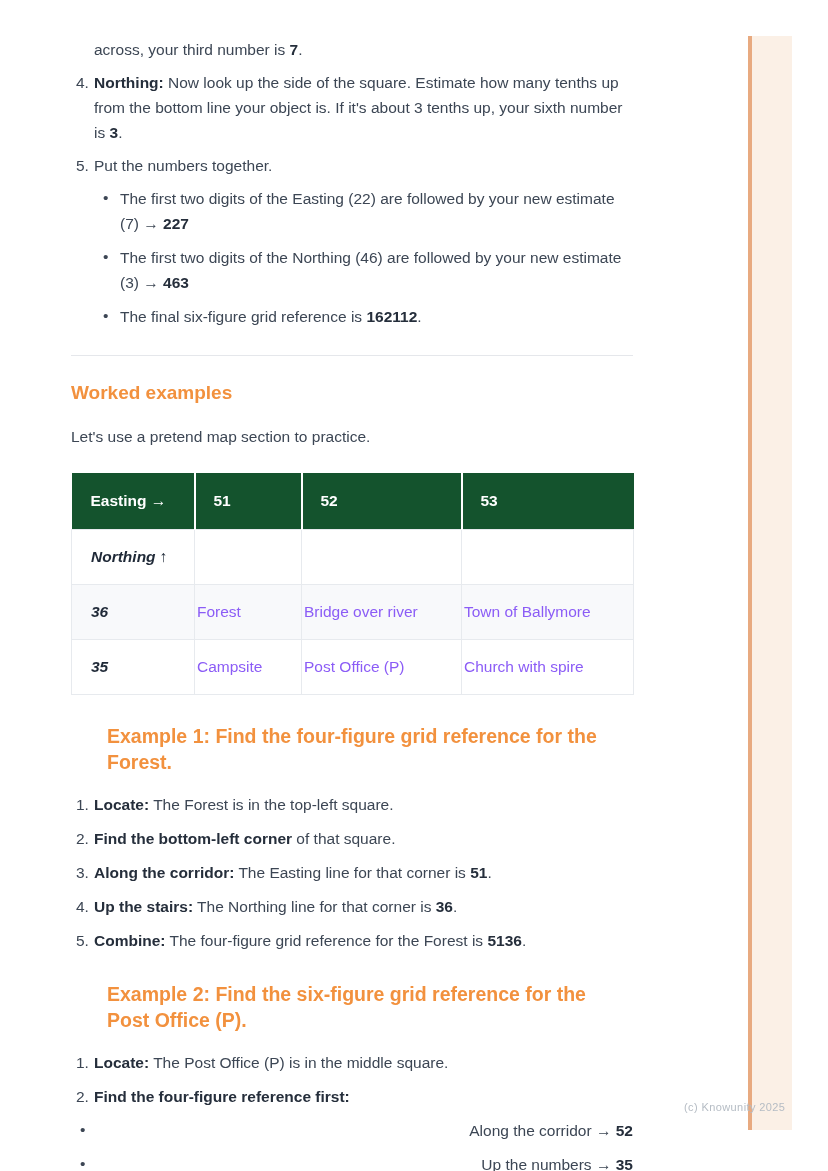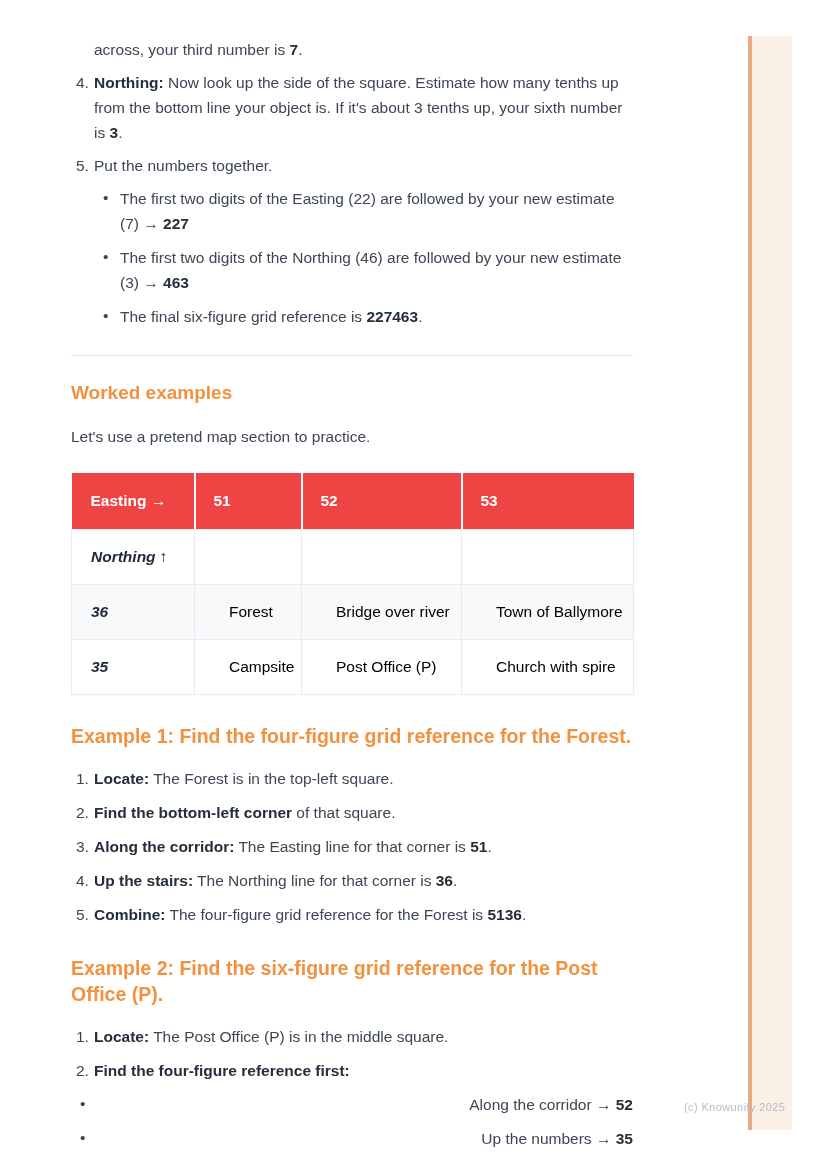--- a/index.html
+++ b/index.html
@@ -26,33 +26,33 @@
   .bullet-item { position:relative; padding-left:49px; margin-bottom:9px; }
   .bullet-item::before { content:"\2022"; position:absolute; left:32px; top:-1px; color:#3C4654; }
 
   .divider { border:none; border-top:1px solid #E5E7EB; margin-top:26px; width:562px; }
 
   .h2 { margin-top:22px; font-size:19px; line-height:30px; font-weight:700; color:#F2913E; }
   .intro-p { margin-top:16px; }
 
   table.grid { border-collapse:collapse; width:562px; margin-top:24px; table-layout:fixed; }
   table.grid th {
-    background:#ef4444; color:#ffffff; font-weight:700; font-size:15.5px;
+    background:#14532d; color:#ffffff; font-weight:700; font-size:15.5px;
     text-align:left; padding-left:18px; height:56px; border-right:2px solid #ffffff;
   }
   table.grid th:first-child { padding-left:19px; }
   table.grid th:last-child { border-right:none; }
   table.grid td {
-    font-size:15.5px; color:#000000; text-align:left; padding-left:34px; height:55px;
+    font-size:15.5px; color:#8b5cf6; text-align:left; padding-left:2px; height:55px;
     border:1px solid #E7EAEE;
   }
   table.grid td.rowhead { font-weight:700; color:#1F2937; padding-left:19px;font-style:italic; }
   table.grid tr.alt td { background:#F8F9FB; }
 
-  .h3 { margin-top:28px; font-size:19.5px; line-height:26px; font-weight:700; color:#F2913E; }
+  .h3 { margin-top:28px; font-size:19.5px; line-height:26px; font-weight:700; color:#F2913E;margin-left:36px; }
   .ex-list { margin-top:17px; }
   .ex-list .num-item { margin-bottom:9px; }
   .sub-bullets { margin-top:7px;text-align:right; }
   .sub-bullets .bullet-item { padding-left:26px; margin-bottom:9px; }
   .sub-bullets .bullet-item::before { left:9px; }
 
   .copyright {
     position:absolute; left:684px; top:1101px; z-index:2;
     font-size:11px; letter-spacing:0.4px; color:#B5BCC4; white-space:nowrap;
   }
@@ -71,21 +71,21 @@
     <span><b>Northing:</b><span> Now look up the side of the square. Estimate how many tenths up from the bottom line your object is. If it's about 3 tenths up, your sixth number is </span><b>3</b><span>.</span></span>
   </div>
   <div class="body-text num-item">
     <span class="num">5.</span>
     <span><span>Put the numbers together.</span></span>
   </div>
 
   <div class="bullets">
     <div class="body-text bullet-item"><span>The first two digits of the Easting (22) are followed by your new estimate (7) → </span><b>227</b></div>
     <div class="body-text bullet-item"><span>The first two digits of the Northing (46) are followed by your new estimate (3) → </span><b>463</b></div>
-    <div class="body-text bullet-item"><span>The final six-figure grid reference is </span><b>227463</b><span>.</span></div>
+    <div class="body-text bullet-item"><span>The final six-figure grid reference is </span><b>162112</b><span>.</span></div>
   </div>
 
   <hr class="divider">
 
   <div class="h2">Worked examples</div>
 
   <div class="body-text intro-p">Let's use a pretend map section to practice.</div>
 
   <table class="grid">
     <colgroup>

